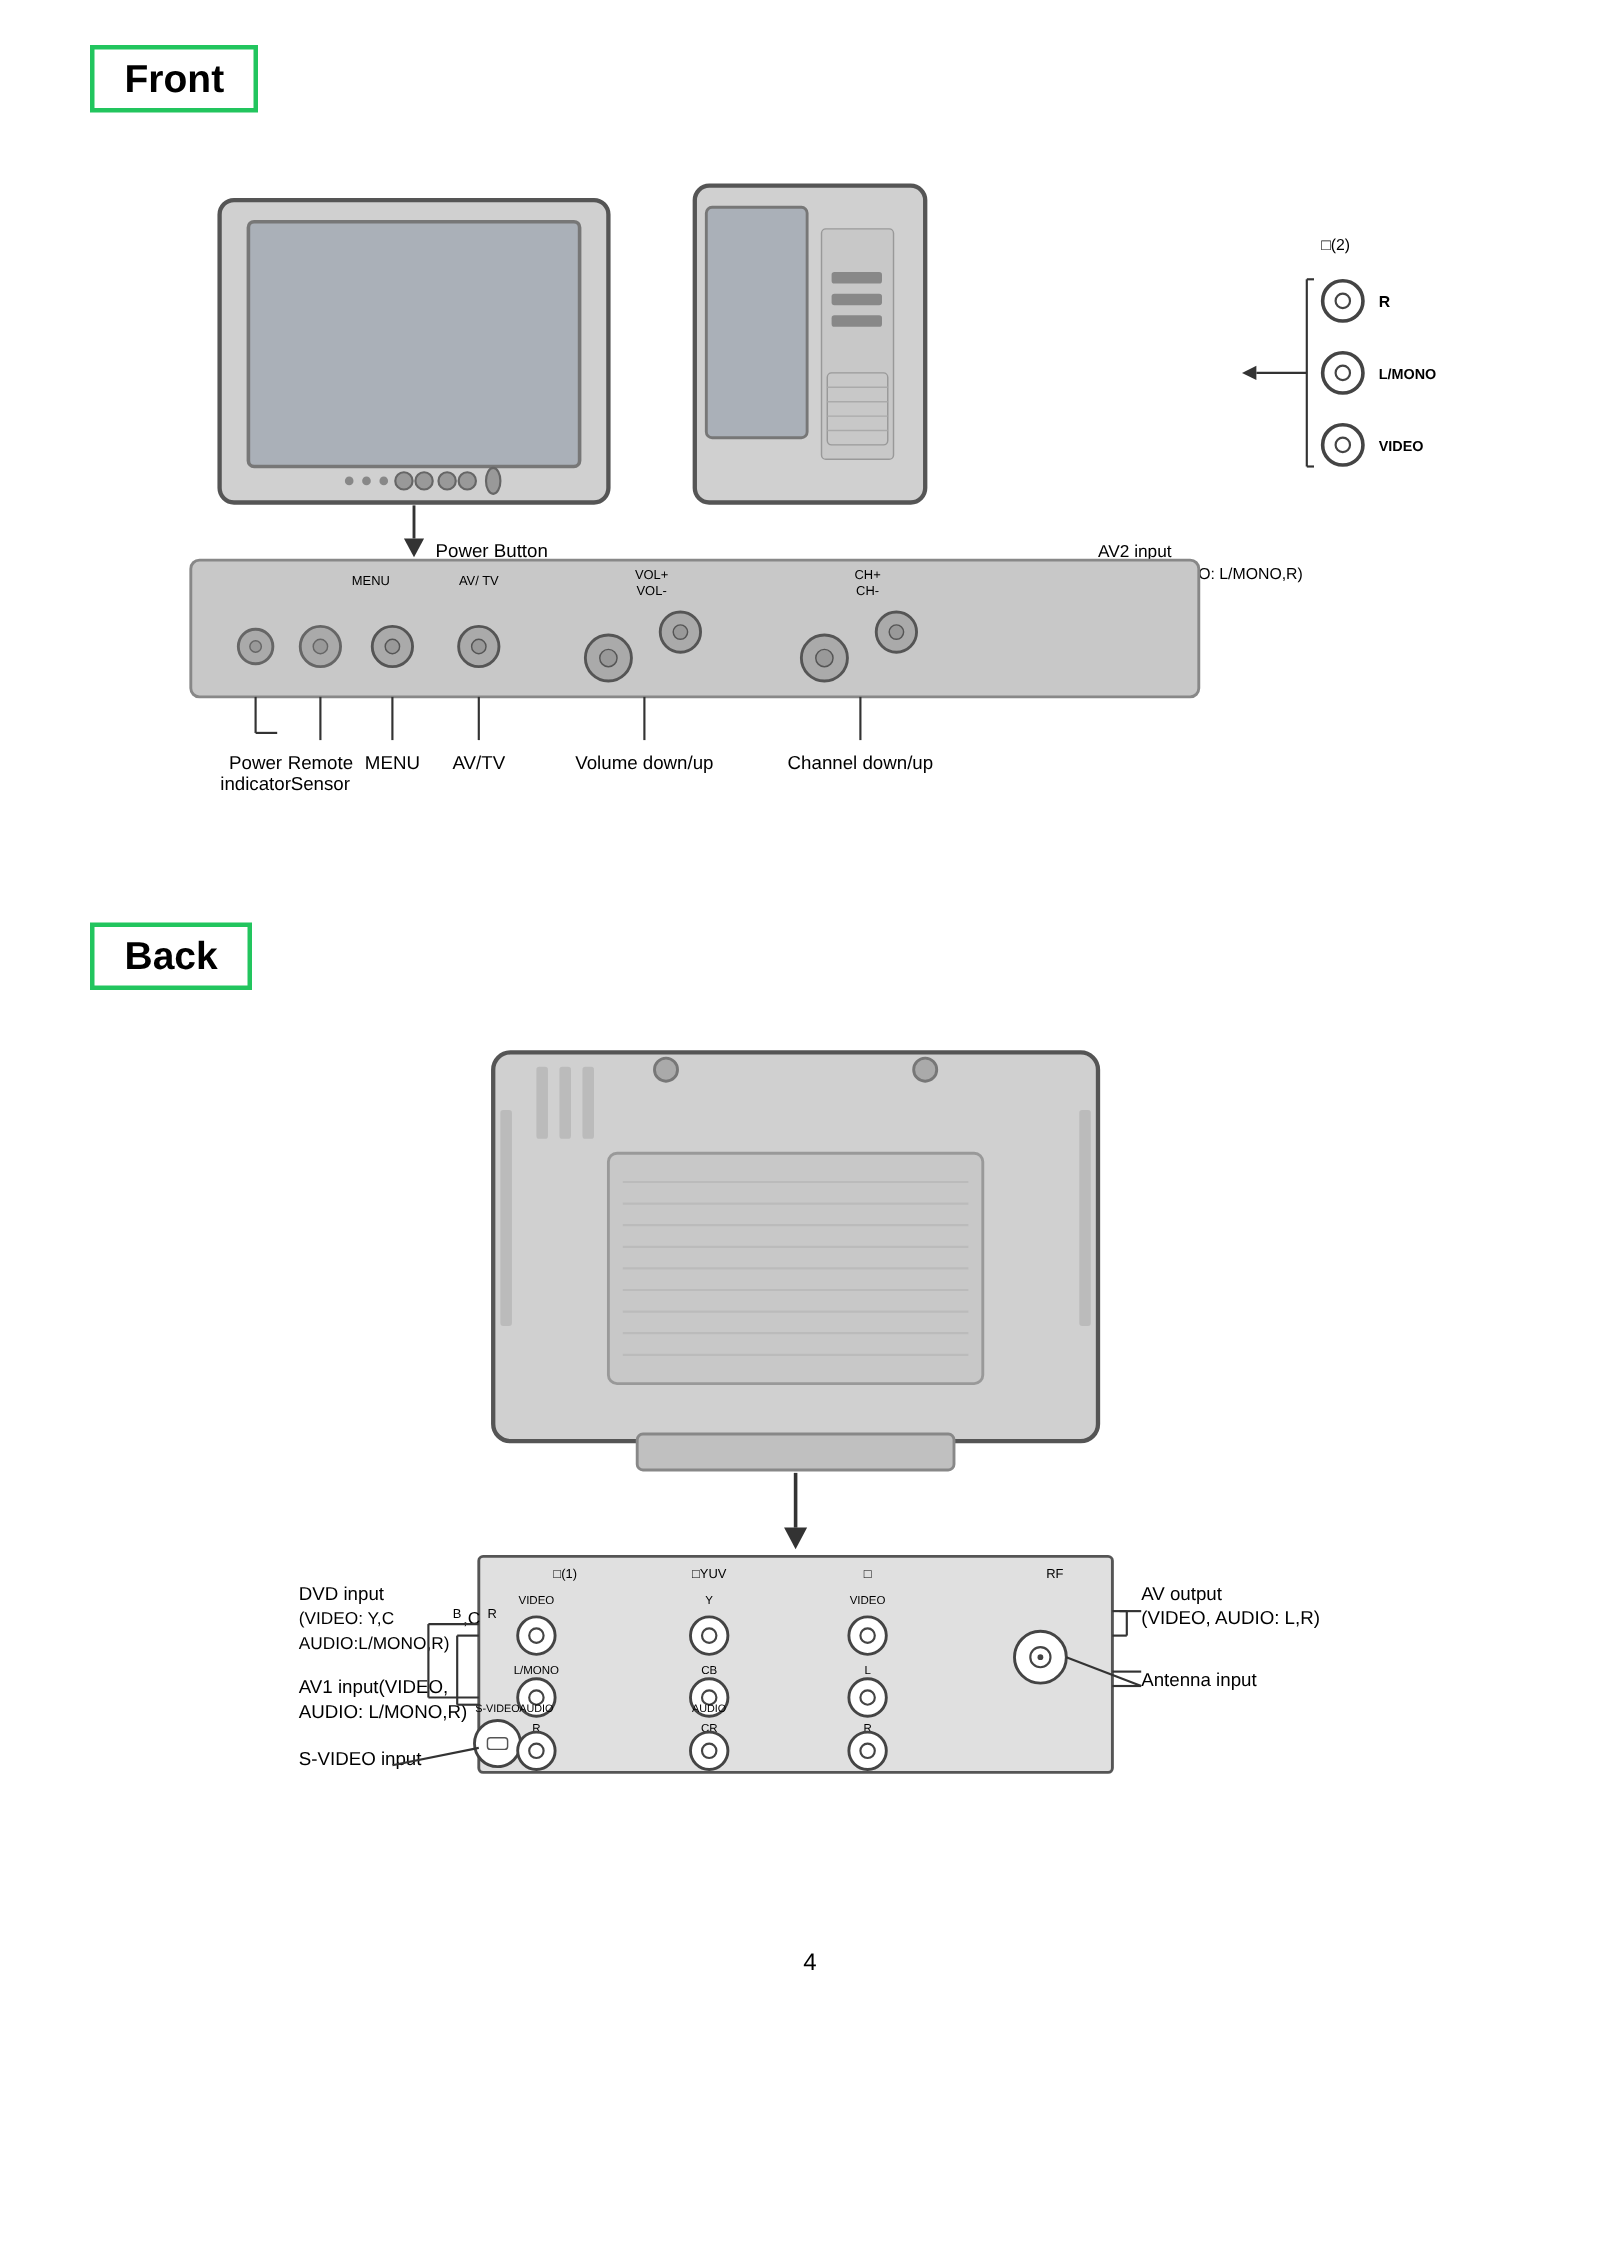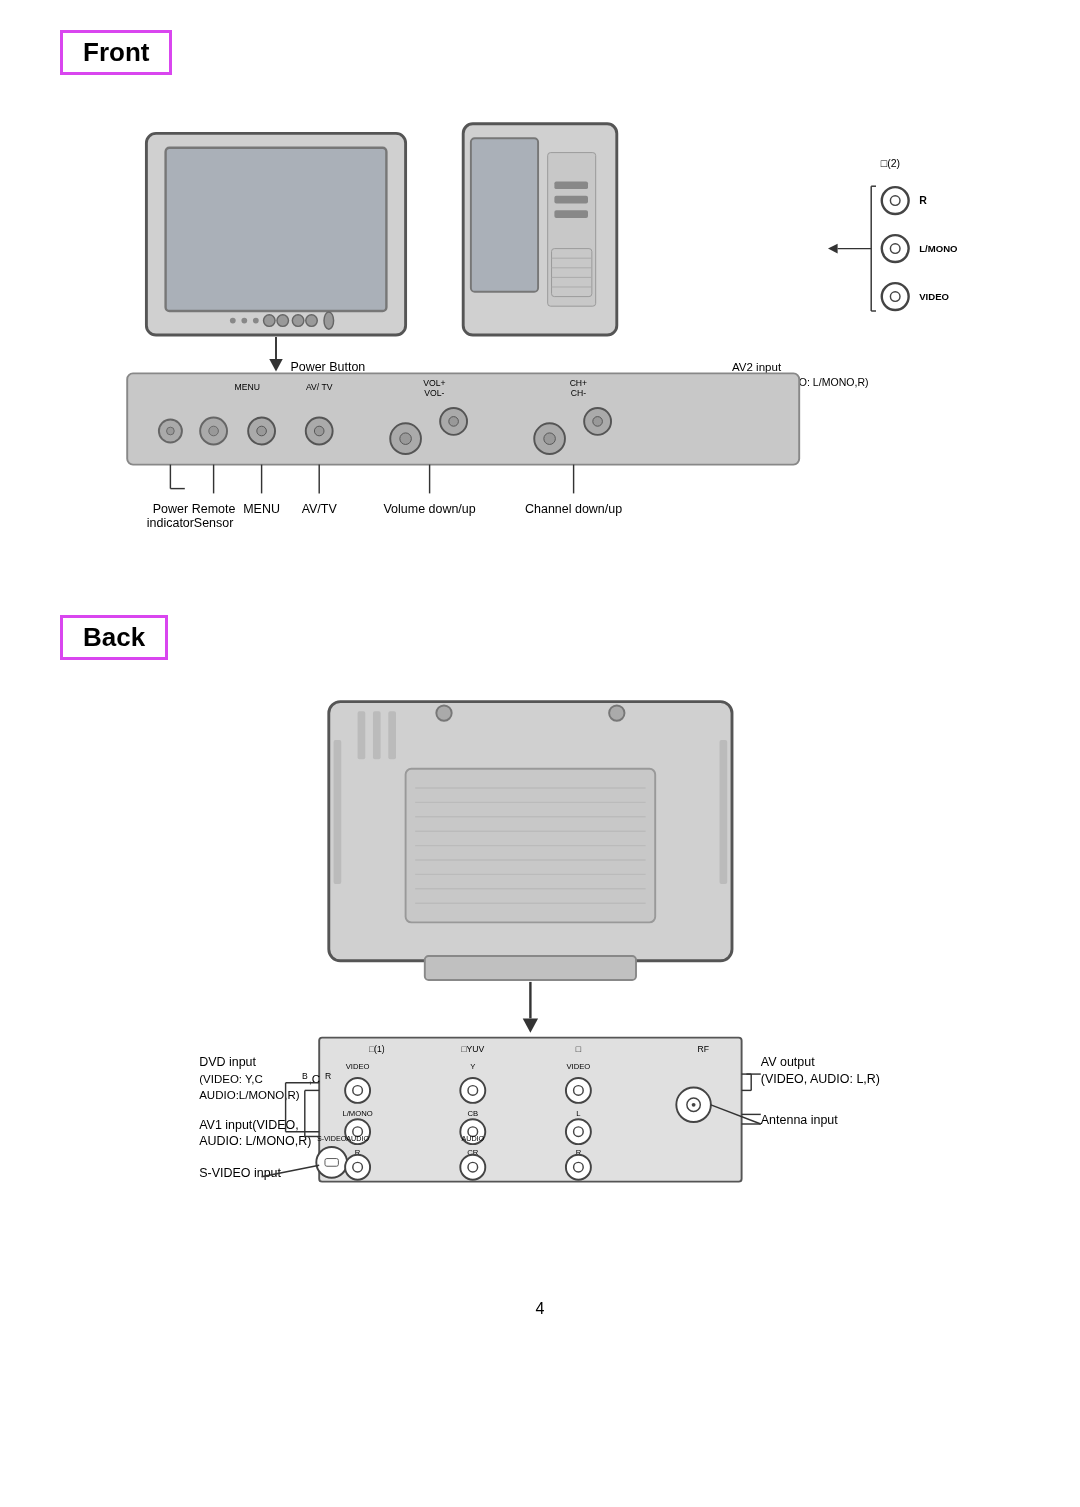--- a/index.html
+++ b/index.html
@@ -26,21 +26,21 @@
       border: 3px solid #000;
       padding: 12px 30px;
       margin: 10px 0 30px 0;
       display: block;
     }
 
     .section-label {
       display: inline-block;
       font-size: 26px;
       font-weight: bold;
-      border: 3px solid #d946ef;
+      border: 3px solid #22c55e;
       padding: 4px 20px;
       margin-bottom: 20px;
     }
 
     
     .front-section {
       margin-bottom: 40px;
     }
 
     .front-diagram {

